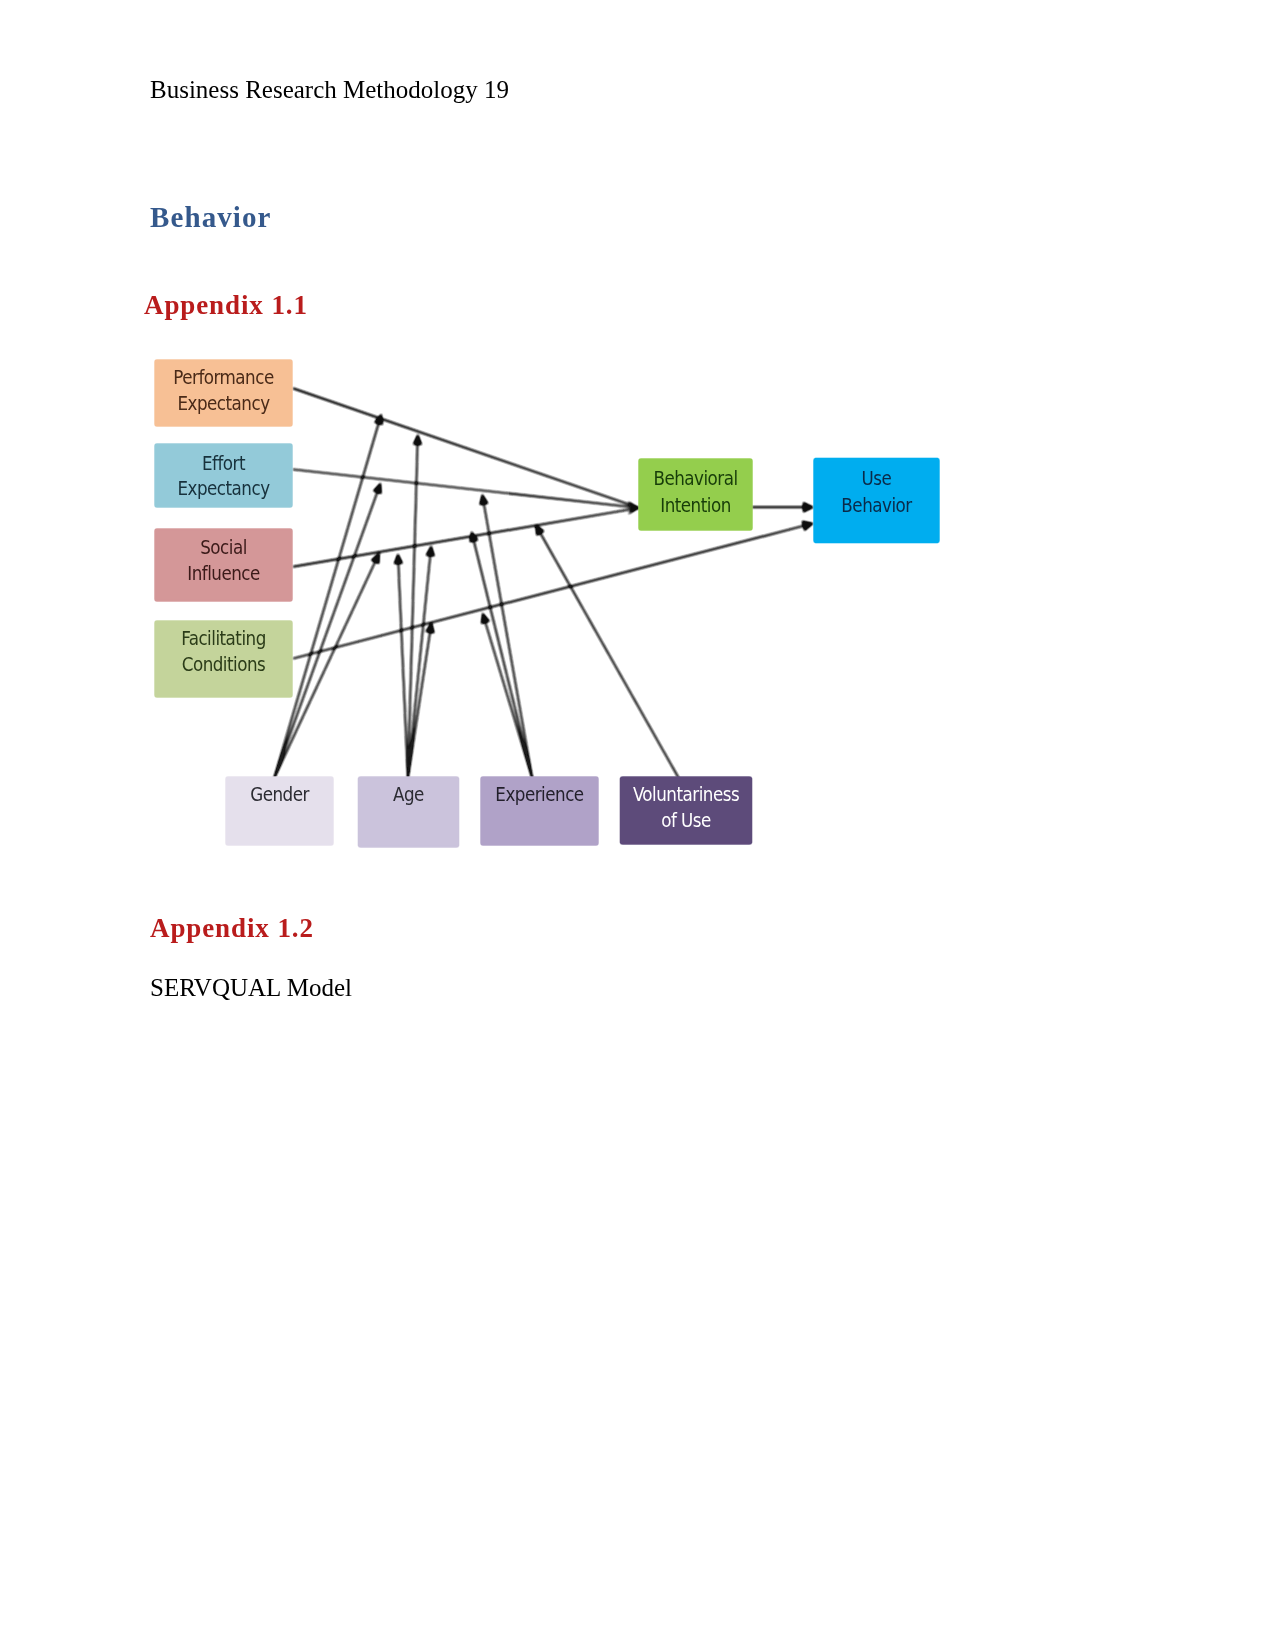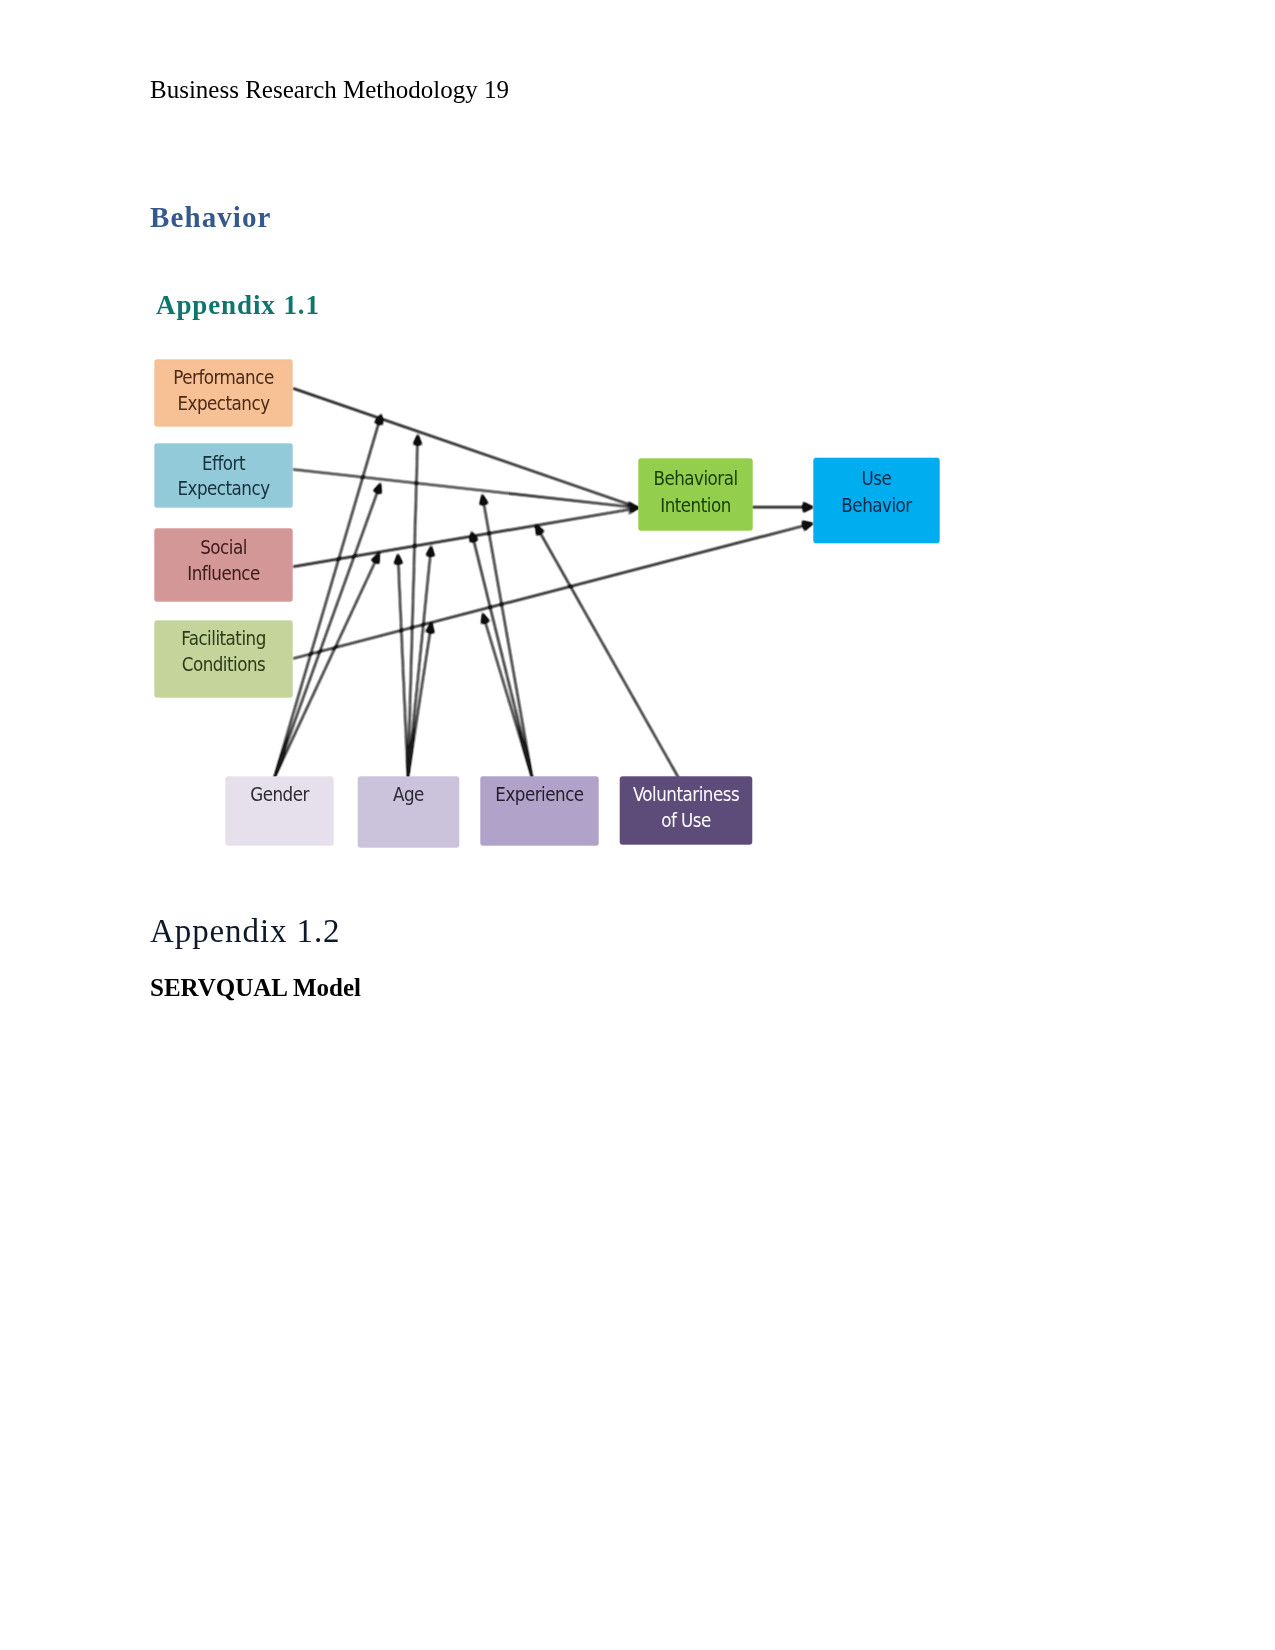--- a/index.html
+++ b/index.html
@@ -5,23 +5,23 @@
 <style>
   html,body{margin:0;padding:0;}
   body{width:1275px;height:1650px;background:#ffffff;position:relative;
        font-family:"Liberation Serif",serif;
        -webkit-font-smoothing:antialiased;}
   
   #hdr,#h1,#h2a,#h2b,#p1{filter:opacity(1);}
   .page{position:absolute;left:0;top:0;width:1275px;height:1650px;overflow:hidden;background:#fff;}
   #hdr{position:absolute;left:150px;top:77px;font-size:25px;line-height:1;color:#000;white-space:nowrap;}
   #h1{position:absolute;left:150px;top:203px;font-size:29px;line-height:1;font-weight:bold;color:#35598c;letter-spacing:1.1px;white-space:nowrap;}
-  #h2a{position:absolute;left:156px;top:292px;font-size:27px;line-height:1;font-weight:bold;color:#0f766e;letter-spacing:0.9px;white-space:nowrap;}
-  #h2b{position:absolute;left:150px;top:915px;font-size:33px;line-height:1;font-weight:normal;color:#0f172a;letter-spacing:0.9px;white-space:nowrap;}
-  #p1{position:absolute;left:150px;top:975px;font-size:25px;line-height:1;font-weight:bold;color:#000;white-space:nowrap;}
+  #h2a{position:absolute;left:144px;top:292px;font-size:27px;line-height:1;font-weight:bold;color:#b91c1c;letter-spacing:0.9px;white-space:nowrap;}
+  #h2b{position:absolute;left:150px;top:915px;font-size:27px;line-height:1;font-weight:bold;color:#b91c1c;letter-spacing:0.9px;white-space:nowrap;}
+  #p1{position:absolute;left:150px;top:975px;font-size:25px;line-height:1;font-weight:normal;color:#000;white-space:nowrap;}
   #fig{position:absolute;left:0;top:0;width:1275px;height:1650px;}
   #fig text{font-family:"DejaVu Sans Condensed","DejaVu Sans",sans-serif;font-size:18.6px;letter-spacing:-0.5px;text-anchor:middle;}
 </style>
 </head>
 <body>
 
 <div class="page">
   <div id="hdr">Business Research Methodology 19</div>
   <div id="h1">Behavior</div>
   <div id="h2a">Appendix 1.1</div>

